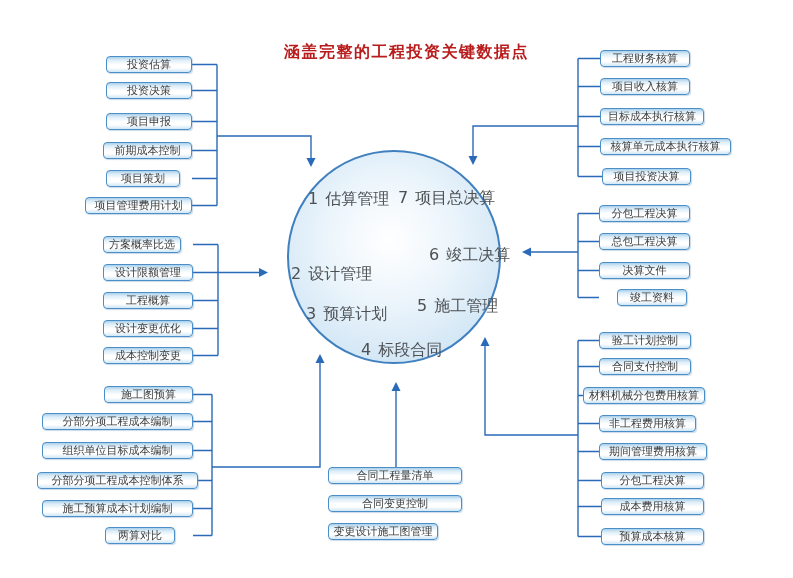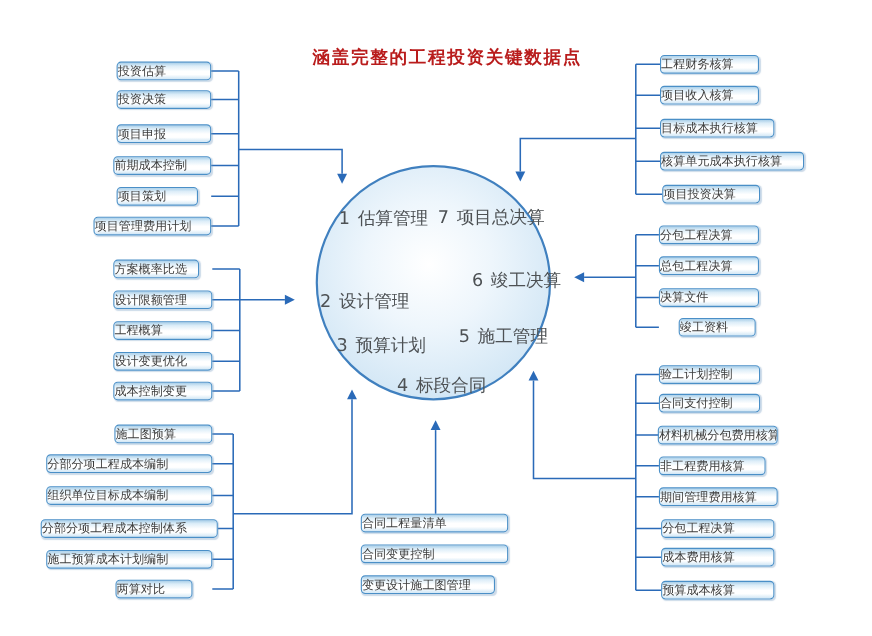--- a/index.html
+++ b/index.html
@@ -10,21 +10,21 @@
   #connectors{position:absolute;left:0;top:0;width:793px;height:578px;}
   .title{
     position:absolute;left:284px;top:42px;font-size:16px;font-weight:bold;
     letter-spacing:1.5px;color:#b91c1c;white-space:nowrap;
   }
   .node{
     position:absolute;box-sizing:border-box;height:17px;
     border:1px solid #4a8fc7;border-radius:4px;
     background:linear-gradient(180deg,#a9cfe9 0%,#dcedf8 20%,#ffffff 52%,#ffffff 72%,#d0e6f5 100%);
     box-shadow:1px 1px 1px rgba(110,150,190,0.35);
-    font-size:11px;line-height:15px;text-align:left;color:#3c3c3c;white-space:nowrap;
+    font-size:11px;line-height:15px;text-align:center;color:#3c3c3c;white-space:nowrap;
     overflow:hidden;
   }
   .big-circle{
     position:absolute;left:287px;top:150px;width:214px;height:214px;box-sizing:border-box;
     border-radius:50%;border:2px solid #4080bf;
     background:radial-gradient(circle at 48% 42%,#ffffff 0%,#eef6fc 35%,#d5e8f6 72%,#b7d6ed 100%);
   }
   .phase{
     position:absolute;font-size:16px;color:#4d5154;white-space:nowrap;
   }
@@ -90,42 +90,42 @@
     <div class="node" style="left:42px;top:413px;width:151px">分部分项工程成本编制</div>
     <div class="node" style="left:42px;top:442px;width:151px">组织单位目标成本编制</div>
     <div class="node" style="left:37px;top:472px;width:161px">分部分项工程成本控制体系</div>
     <div class="node" style="left:42px;top:500px;width:151px">施工预算成本计划编制</div>
     <div class="node" style="left:105px;top:527px;width:70px">两算对比</div>
   </div>
 
   <div>
     <div class="node" style="left:328px;top:467px;width:134px">合同工程量清单</div>
     <div class="node" style="left:328px;top:495px;width:134px">合同变更控制</div>
-    <div class="node" style="left:328px;top:523px;width:122px">变更设计施工图管理</div>
+    <div class="node" style="left:328px;top:523px;width:110px">变更设计施工图管理</div>
   </div>
 
   <div>
     <div class="node" style="left:600px;top:50px;width:90px">工程财务核算</div>
     <div class="node" style="left:600px;top:78px;width:90px">项目收入核算</div>
     <div class="node" style="left:600px;top:108px;width:104px">目标成本执行核算</div>
     <div class="node" style="left:600px;top:138px;width:131px">核算单元成本执行核算</div>
     <div class="node" style="left:602px;top:168px;width:89px">项目投资决算</div>
   </div>
 
   <div>
     <div class="node" style="left:599px;top:205px;width:91px">分包工程决算</div>
     <div class="node" style="left:599px;top:233px;width:91px">总包工程决算</div>
     <div class="node" style="left:599px;top:262px;width:91px">决算文件</div>
     <div class="node" style="left:617px;top:289px;width:70px">竣工资料</div>
   </div>
 
   <div>
     <div class="node" style="left:599px;top:332px;width:92px">验工计划控制</div>
     <div class="node" style="left:599px;top:358px;width:92px">合同支付控制</div>
-    <div class="node" style="left:598px;top:387px;width:109px">材料机械分包费用核算</div>
+    <div class="node" style="left:583px;top:387px;width:122px">材料机械分包费用核算</div>
     <div class="node" style="left:599px;top:415px;width:97px">非工程费用核算</div>
     <div class="node" style="left:599px;top:443px;width:108px">期间管理费用核算</div>
     <div class="node" style="left:601px;top:472px;width:103px">分包工程决算</div>
     <div class="node" style="left:601px;top:498px;width:103px">成本费用核算</div>
     <div class="node" style="left:601px;top:528px;width:103px">预算成本核算</div>
   </div>
 
 </div>
 
 </body></html>

